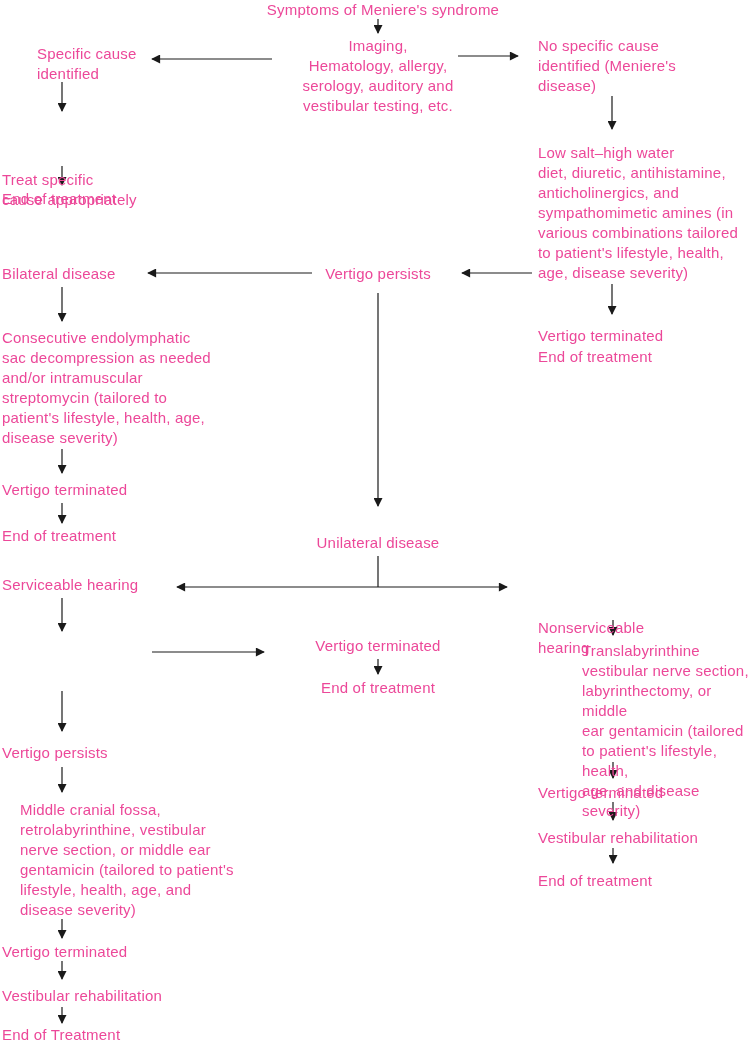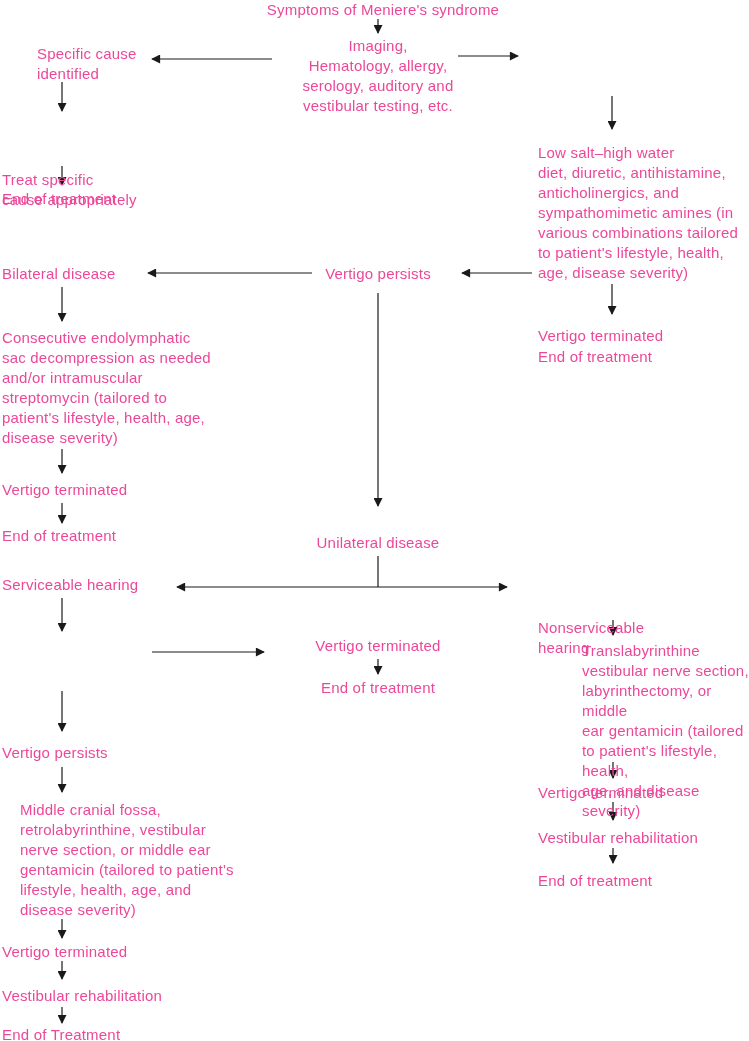--- a/index.html
+++ b/index.html
@@ -100,20 +100,23 @@
   <div class="node" style="left:2px;top:800px;margin-left:18px;">Middle cranial fossa,
 retrolabyrinthine, vestibular
 nerve section, or middle ear
 gentamicin (tailored to patient's
 lifestyle, health, age, and
 disease severity)</div>
   <div class="node" style="left:2px;top:942px;">Vertigo terminated</div>
   <div class="node" style="left:2px;top:986px;">Vestibular rehabilitation</div>
   <div class="node" style="left:2px;top:1025px;">End of Treatment</div>
 
+  <div class="node" style="left:538px;top:36px;">No specific cause
+identified (Meniere's
+disease)</div>
   <div class="node" style="left:538px;top:143px;">Low salt–high water
 diet, diuretic, antihistamine,
 anticholinergics, and
 sympathomimetic amines (in
 various combinations tailored
 to patient's lifestyle, health,
 age, disease severity)</div>
   <div class="node" style="left:538px;top:326px;">Vertigo terminated</div>
   <div class="node" style="left:538px;top:347px;">End of treatment</div>
   <div class="node" style="left:538px;top:575px;margin-top:43px;">Nonserviceable

